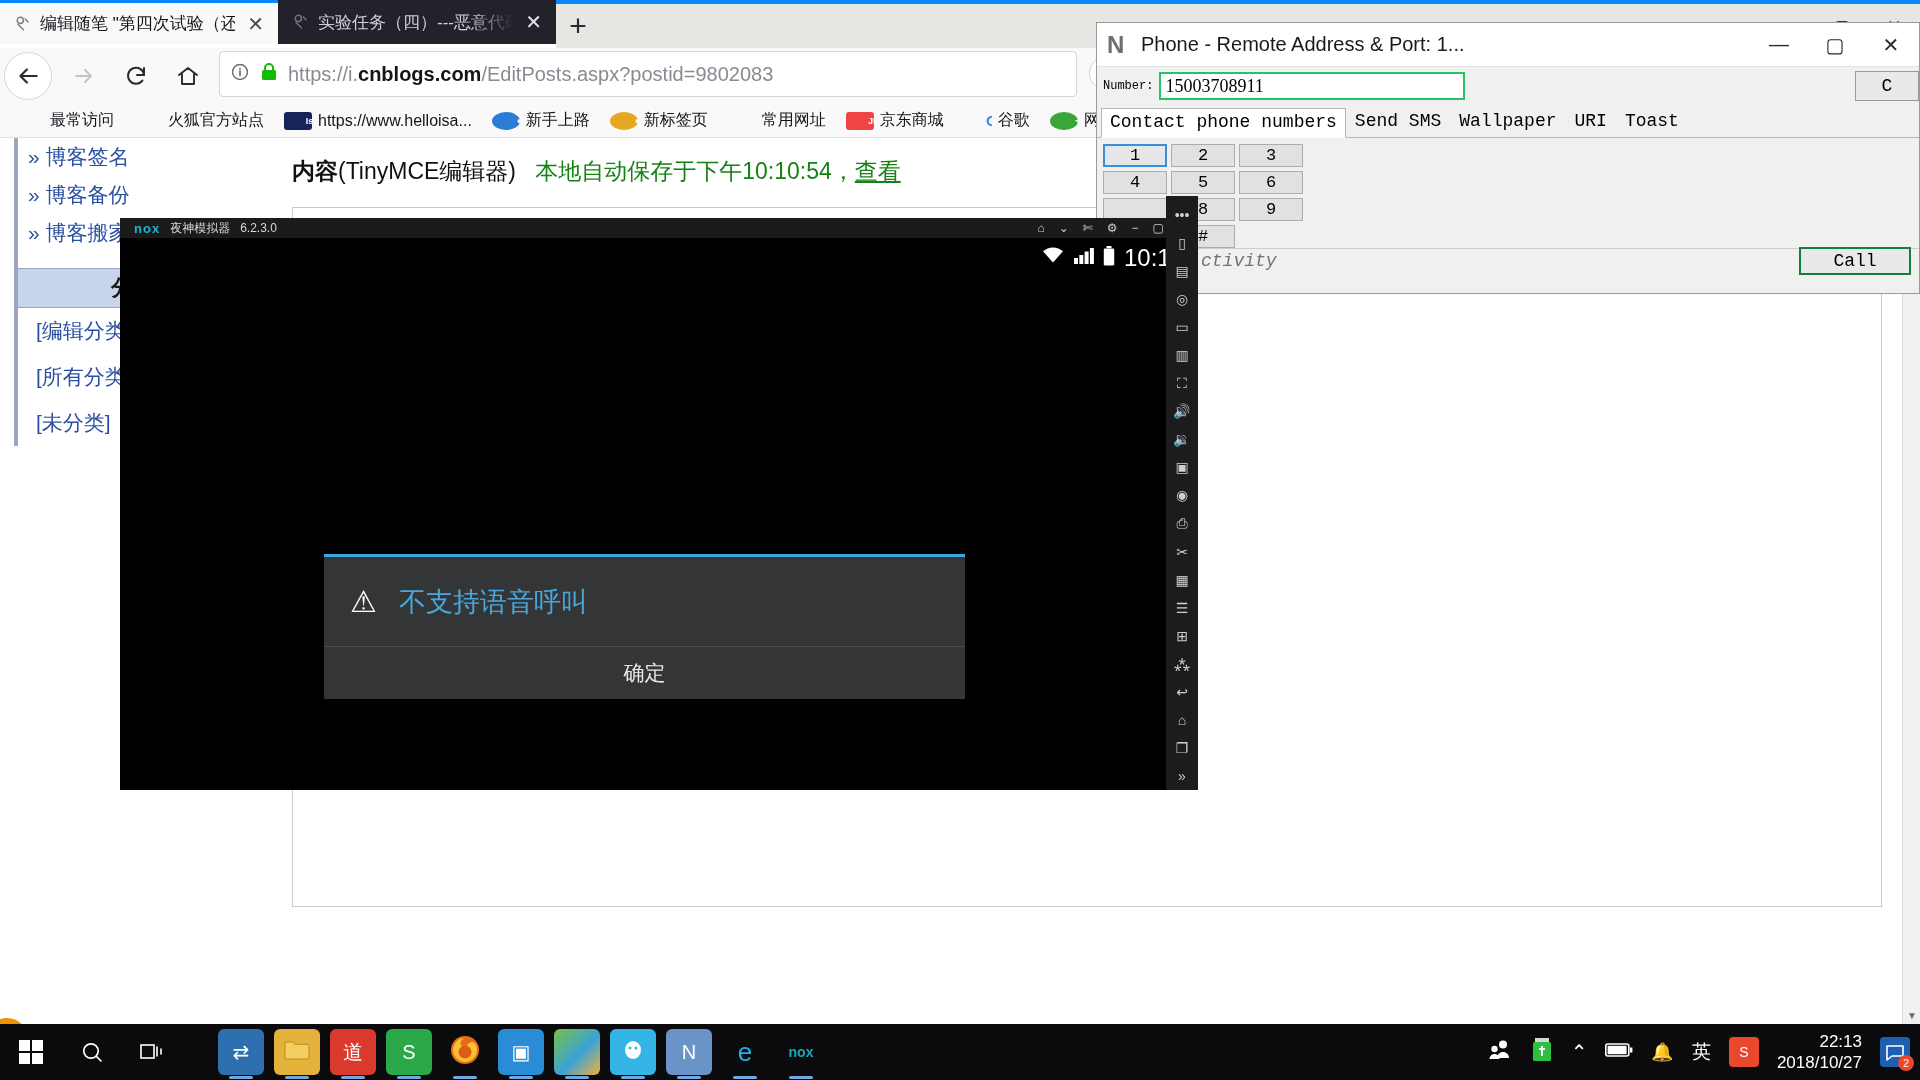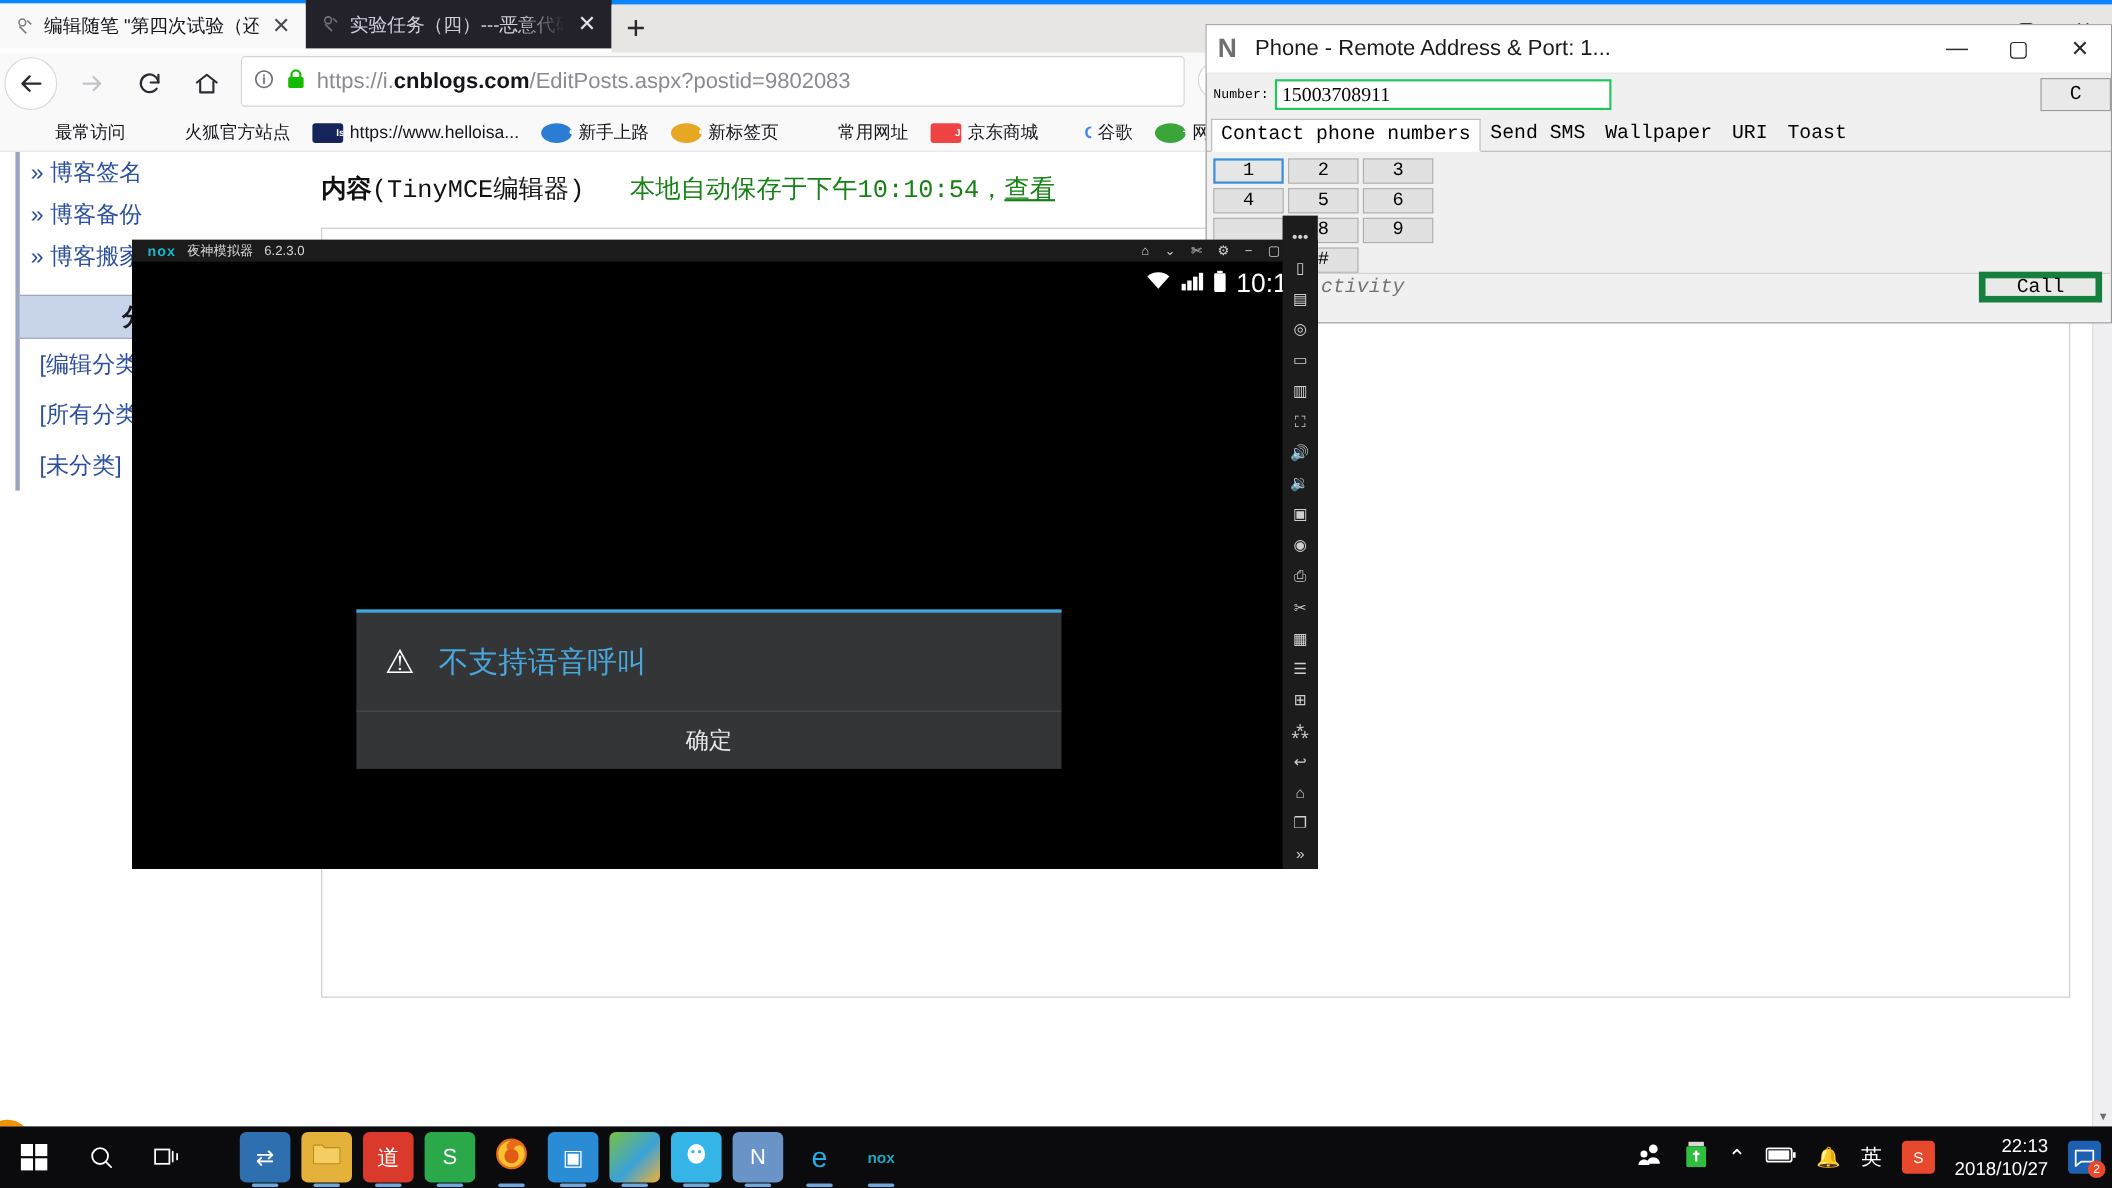--- a/index.html
+++ b/index.html
@@ -68,21 +68,21 @@
   .bm .bmico { width:18px; height:18px; flex:0 0 18px; border-radius:3px; display:flex; align-items:center; justify-content:center; font-size:10px; color:#fff; font-weight:bold; overflow:hidden;padding-left:28px;}
 
   
   .ff-page { position:absolute; left:0; top:138px; width:1920px; height:886px; background:#fff; overflow:hidden; }
   .page-sidebar { position:absolute; left:14px; top:0px; width:252px; background:#fff; border-left:4px solid #9aa6bf; }
   .side-link { font-size:21px; color:#2b4fa0; padding:5px 0 5px 10px; }
   .side-cat-head { margin-top:16px; background:#c8d4ea; border-top:1px solid #9aa6bf; border-bottom:1px solid #9aa6bf; height:40px; display:flex; align-items:center; justify-content:center; gap:26px; font-size:22px; font-weight:bold; color:#1a1a1a; letter-spacing:4px;}
   .side-cat-item { font-size:21px; color:#2b4fa0; padding:9px 0 9px 18px; }
 
   .page-main { position:absolute; left:282px; top:0; right:28px; }
-  .pm-title { font-size:23px; color:#111; padding:18px 0 4px 10px;font-family:Liberation Mono, monospace; }
+  .pm-title { font-size:23px; color:#111; padding:18px 0 4px 10px; }
   .pm-title b { font-weight:bold; }
   .pm-title .green { color:#168216; }
   .pm-title .link { color:#168216; text-decoration:underline; }
   .editor-box { margin:16px 10px 0 10px; border:1px solid #c9c9cf; height:700px; background:#fff; }
   .editor-toolbar { height:38px; border-bottom:1px solid #dcdce1; display:flex; align-items:center; gap:18px; padding:0 12px; }
   .tb-item { width:16px; height:16px; background:#dfe3ea; border-radius:2px; }
   .tb-item.blue { background:#7fa3d9; }
   .tb-item.yellow { background:#e9d24a; }
   .tb-item.wide { width:34px; }
 
@@ -116,21 +116,21 @@
   .pw-tabs { display:flex; align-items:flex-end; margin-top:6px; padding-left:4px; border-bottom:1px solid #b6b6b6; }
   .pw-tab { padding:3px 8px 5px 8px; font-size:18px; color:#000; border:1px solid transparent; }
   .pw-tab.active { background:#fff; border:1px solid #b6b6b6; border-bottom:1px solid #fff; margin-bottom:-1px; }
   .pw-keypad { padding:6px 0 0 6px; }
   .pw-keyrow { display:flex; gap:4px; margin-bottom:4px; }
   .pw-key { width:64px; height:23px; background:#e1e1e1; border:1px solid #adadad; font-size:17px; display:flex; align-items:center; justify-content:center; }
   .pw-key.sel { border:2px solid #3b8ede; background:#e6e6e6; }
   .pw-key.blank { background:#e1e1e1; }
   .pw-bottom { position:absolute; left:0; bottom:18px; width:100%; display:flex; align-items:center; padding:0 8px; }
   .pw-activity { font-size:18px; color:#737373; margin-left:96px;font-style:italic; }
-  .pw-call { margin-left:auto; width:112px; height:28px; border:6px solid #15803d; background:#e9e9e9; display:flex; align-items:center; justify-content:center; font-size:18px; }
+  .pw-call { margin-left:auto; width:112px; height:28px; border:2px solid #15803d; background:#e9e9e9; display:flex; align-items:center; justify-content:center; font-size:18px; }
   .pw-sep { position:absolute; left:0; bottom:44px; width:100%; height:1px; background:#cfcfcf; }
 
   
   #noxwin { position:absolute; left:120px; top:218px; width:1078px; height:572px; background:#000; }
   .nox-title { height:20px; background:#1b1b1b; display:flex; align-items:center; padding-left:14px; gap:10px; }
   .nox-logo { font-family:"Liberation Sans",sans-serif; font-size:13px; color:#19b7c9; letter-spacing:1px; font-weight:bold; }
   .nox-ver { font-size:12px; color:#d6d6d6; }
   .nox-ctrls { margin-left:auto; display:flex; align-items:center; gap:14px; padding-right:10px; color:#cfcfcf; font-size:12px; }
   .nox-screen { position:relative; height:552px; background:#000; overflow:hidden; }
   .nox-status { position:absolute; right:14px; top:6px; display:flex; align-items:center; gap:9px; color:#fff; }

